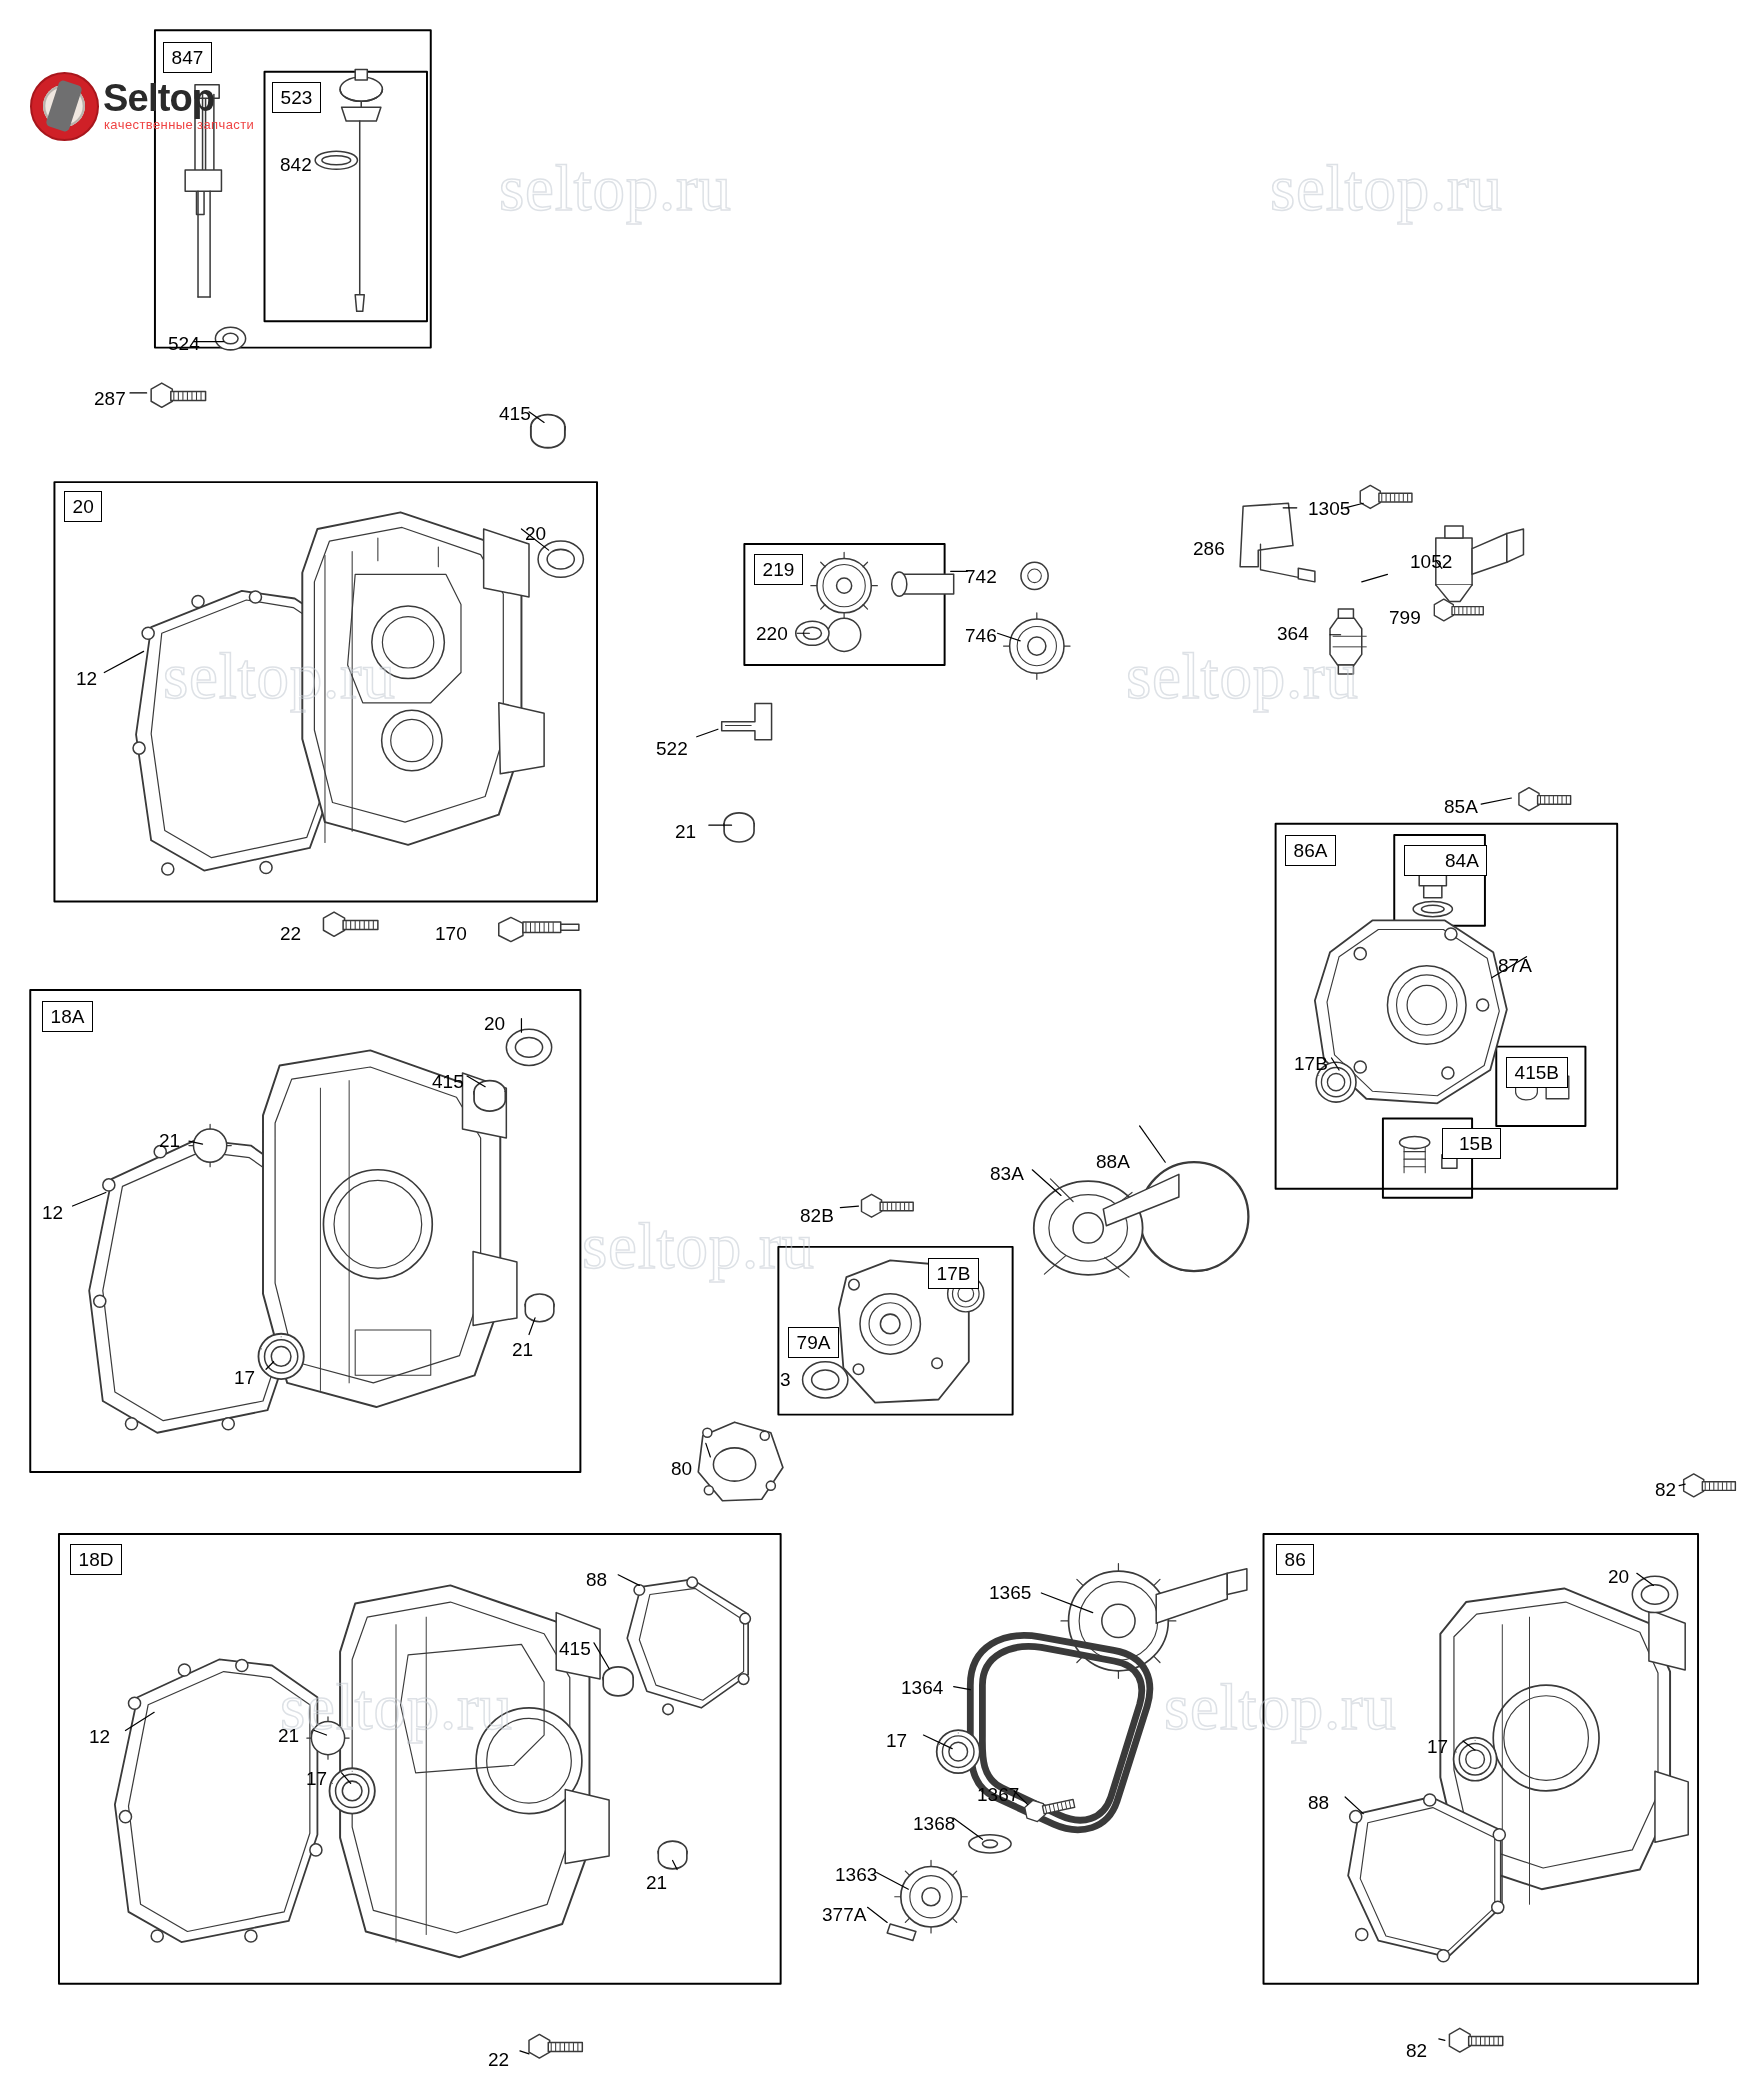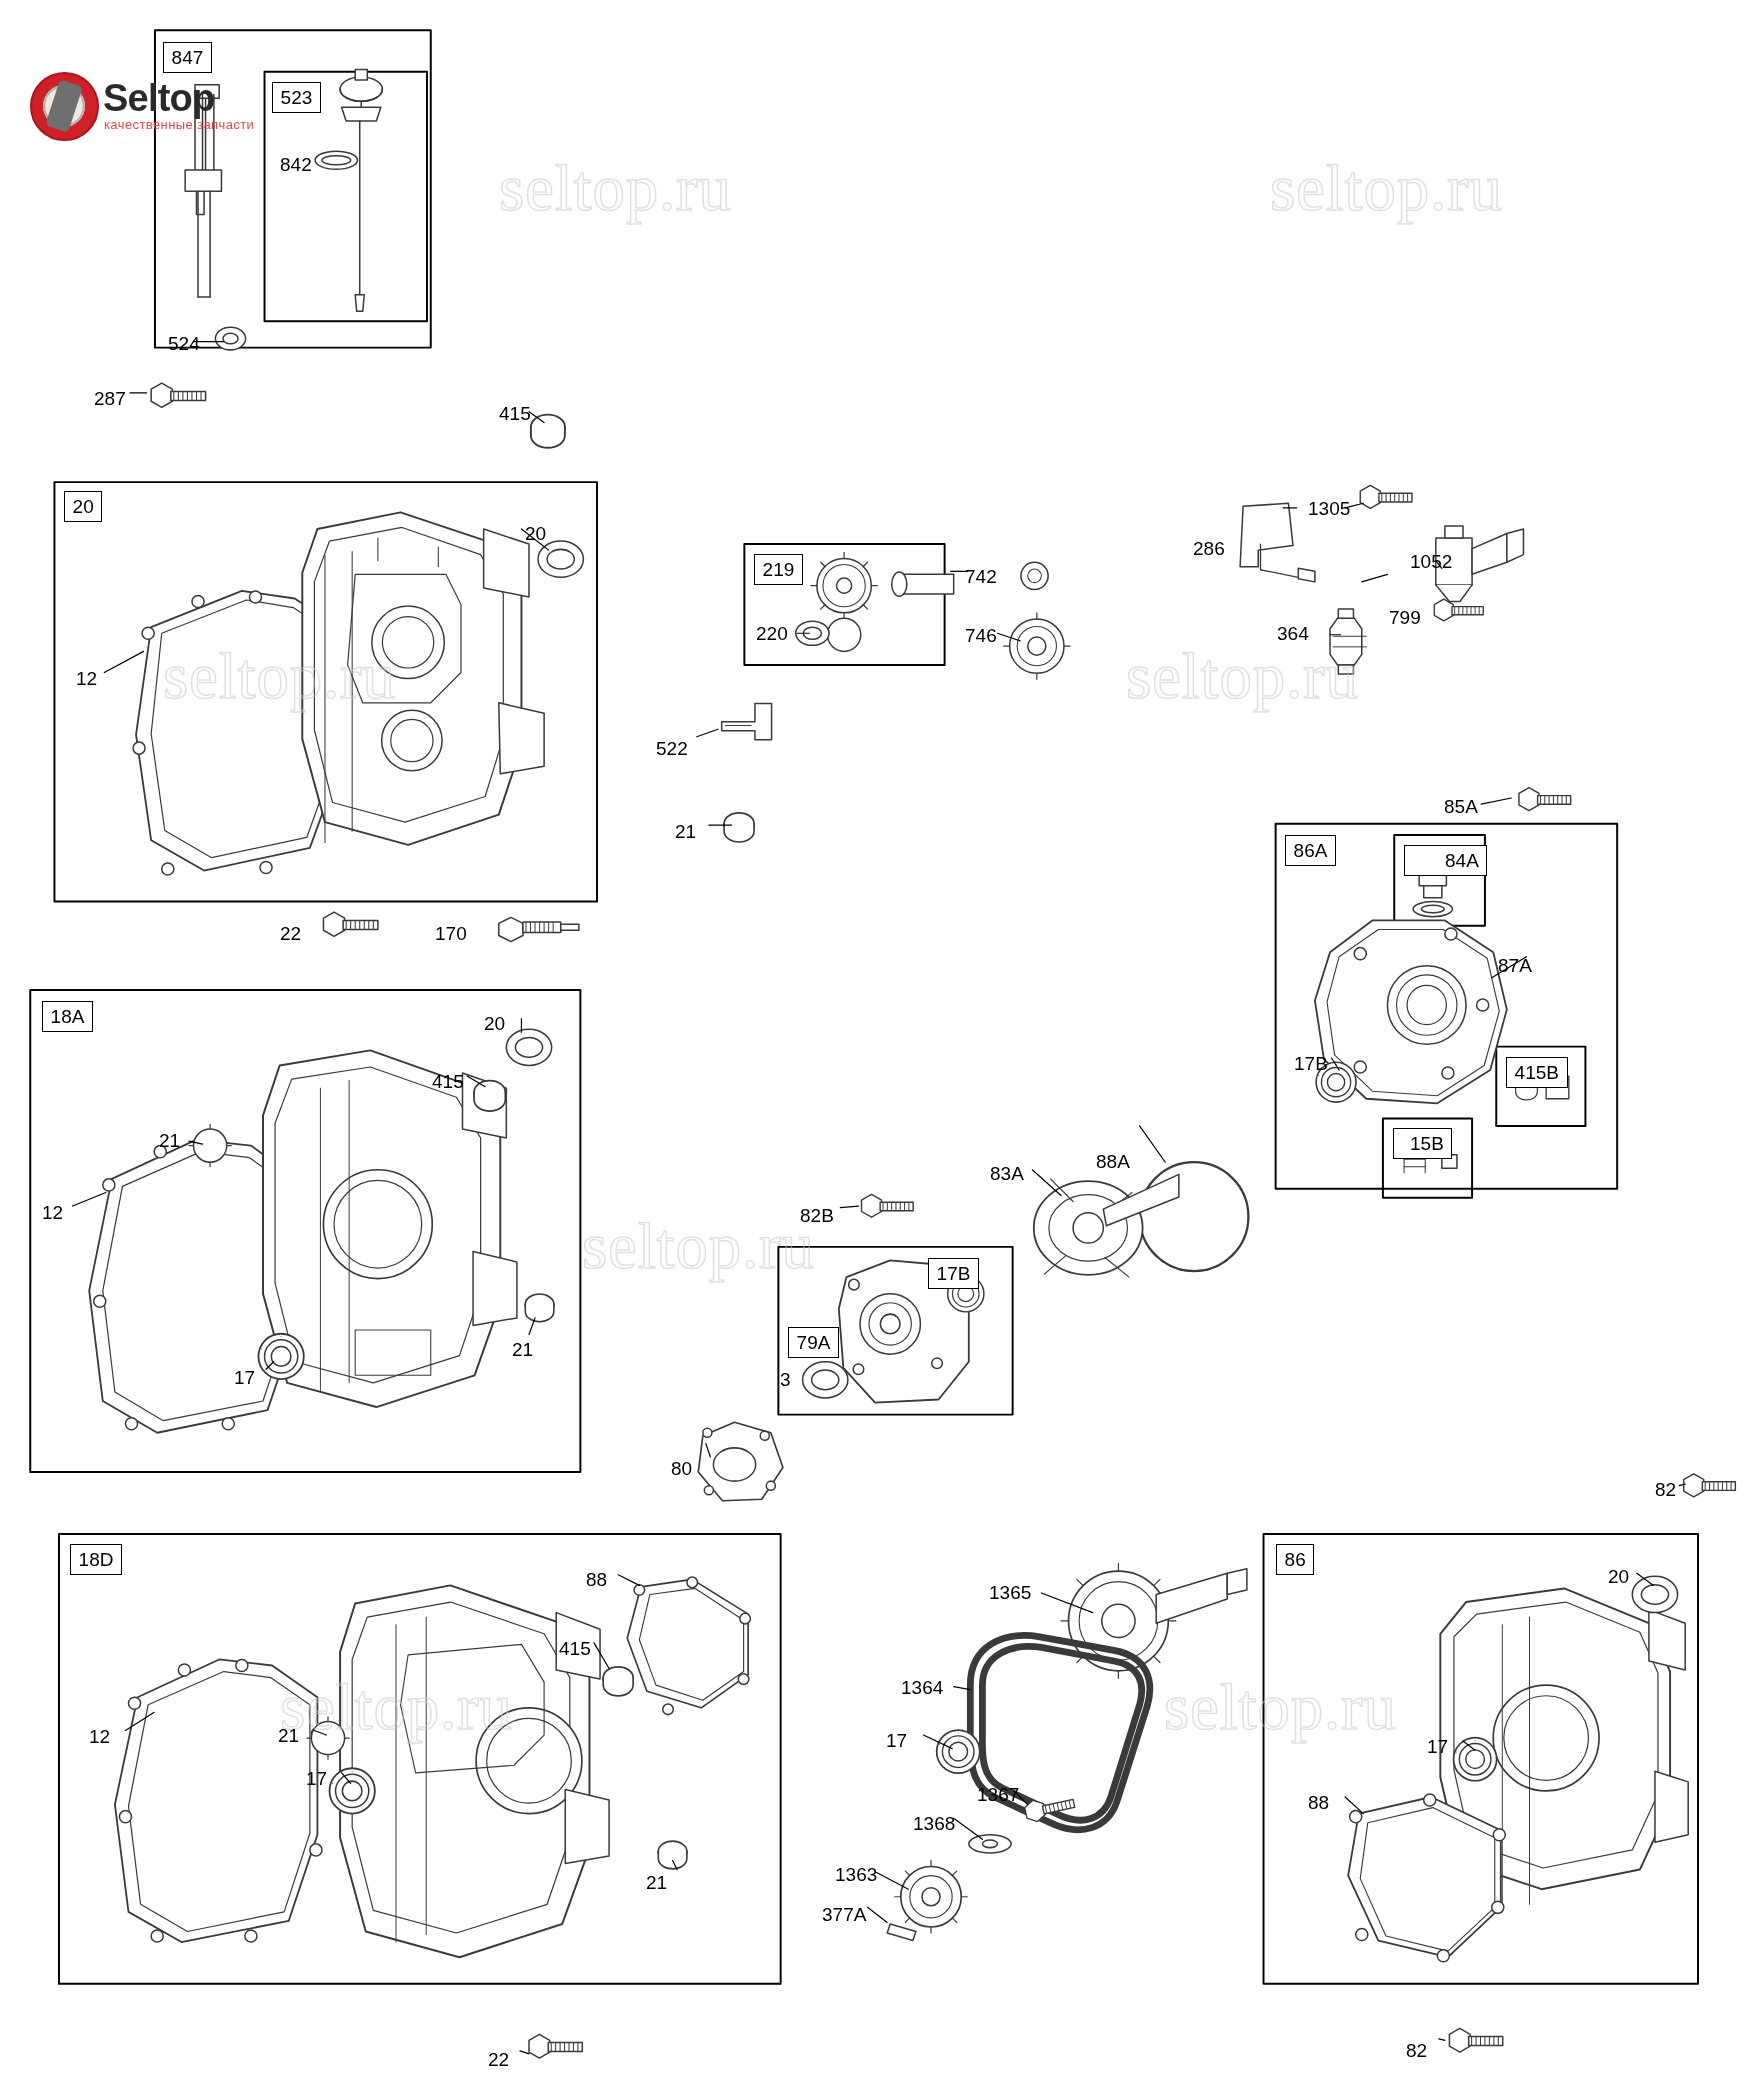--- a/index.html
+++ b/index.html
@@ -585,21 +585,21 @@
     <div class="lbl" style="left: 1389px; top: 608px;">799</div>
     <div class="lbl" style="left: 1277px; top: 624px;">364</div>
     <div class="lbl" style="left: 656px; top: 739px;">522</div>
     <div class="lbl" style="left: 675px; top: 822px;">21</div>
     <div class="lbl" style="left: 1444px; top: 797px;">85A</div>
     <div class="boxlbl" style="left: 1285px; top: 835px;">86A</div>
     <div class="boxlbl" style="left: 1404px; top: 845px; padding-left: 40px;">84A</div>
     <div class="lbl" style="left: 1498px; top: 956px;">87A</div>
     <div class="lbl" style="left: 1294px; top: 1054px;">17B</div>
     <div class="boxlbl" style="left: 1506px; top: 1057px;">415B</div>
-    <div class="boxlbl" style="left: 1393px; top: 1128px; padding-left: 16px;">15B</div>
+    <div class="boxlbl" style="left: 1442px; top: 1128px; padding-left: 16px;">15B</div>
     <div class="lbl" style="left: 280px; top: 924px;">22</div>
     <div class="lbl" style="left: 435px; top: 924px;">170</div>
     <div class="boxlbl" style="left: 42px; top: 1001px;">18A</div>
     <div class="lbl" style="left: 484px; top: 1014px;">20</div>
     <div class="lbl" style="left: 432px; top: 1072px;">415</div>
     <div class="lbl" style="left: 159px; top: 1131px;">21</div>
     <div class="lbl" style="left: 42px; top: 1203px;">12</div>
     <div class="lbl" style="left: 512px; top: 1340px;">21</div>
     <div class="lbl" style="left: 234px; top: 1368px;">17</div>
     <div class="lbl" style="left: 1096px; top: 1152px;">88A</div>

